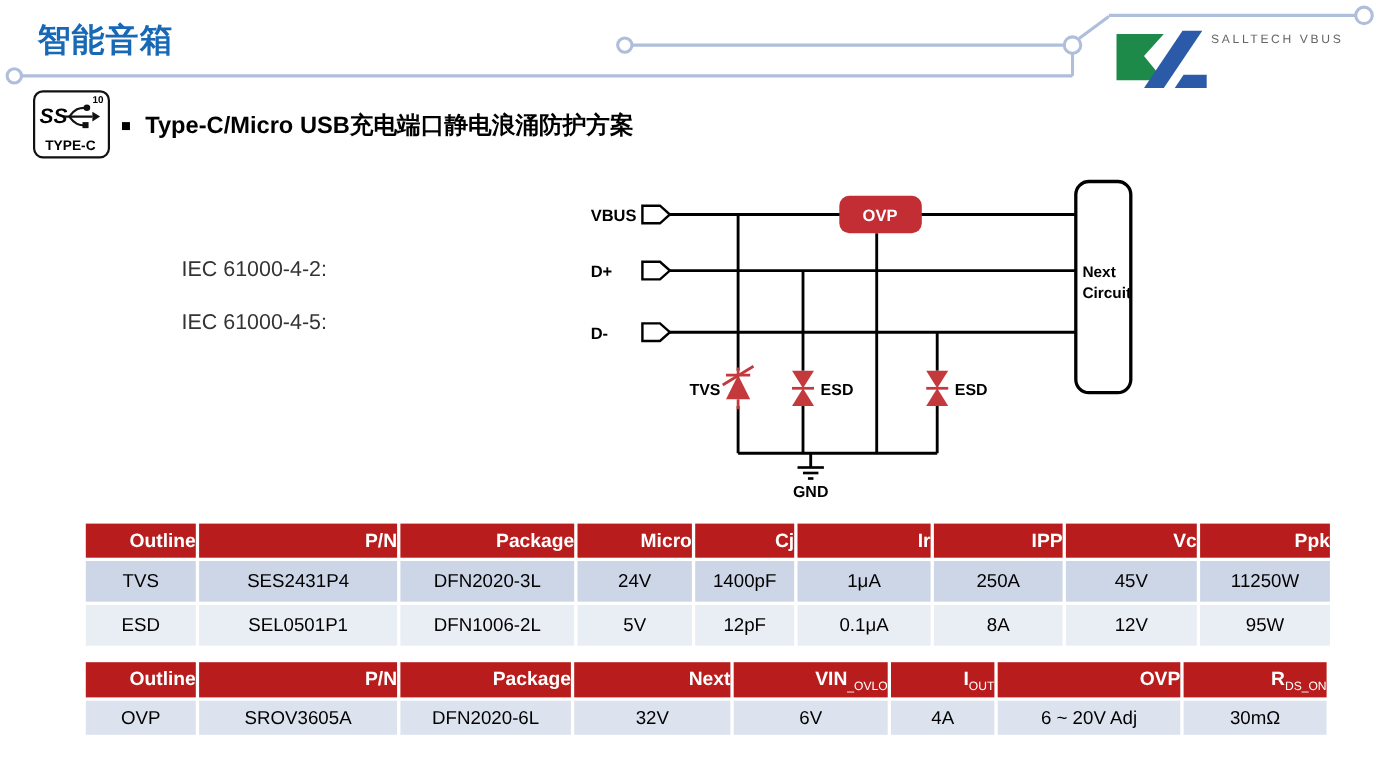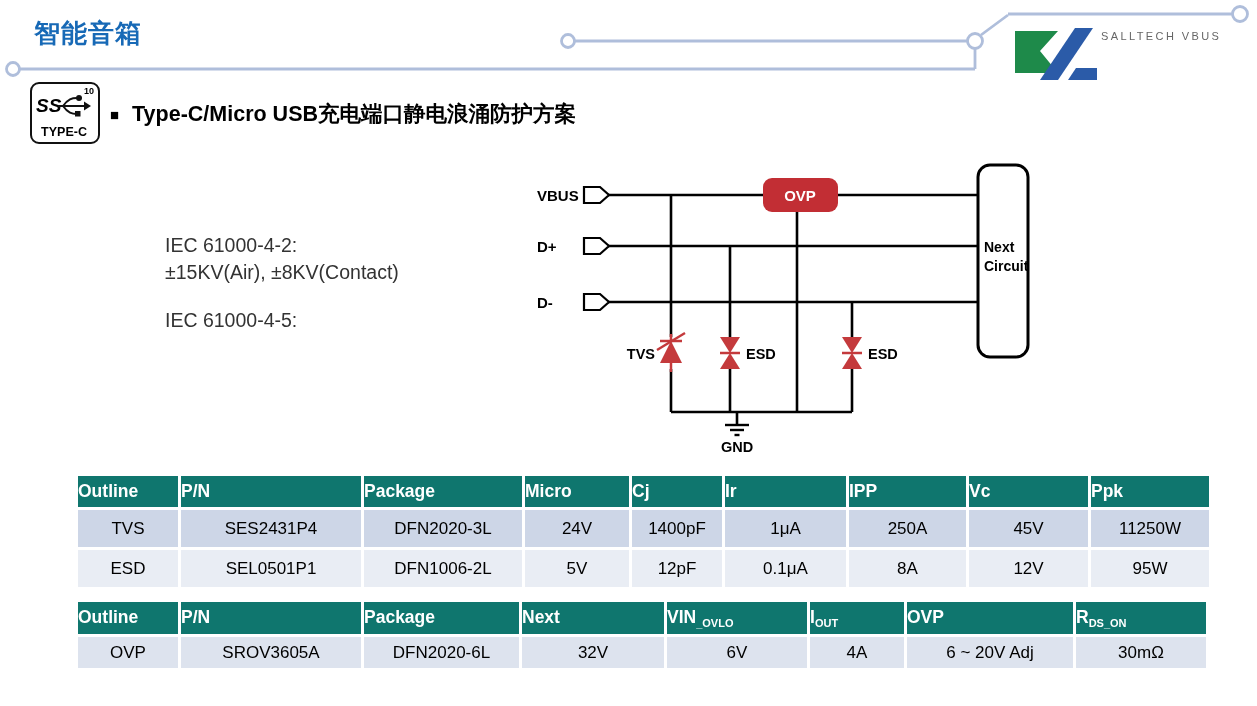--- a/index.html
+++ b/index.html
@@ -4,60 +4,60 @@
 <style>
   html,body{margin:0;padding:0;}
   body{
     width:1257px;height:706px;background:#ffffff;position:relative;overflow:hidden;
     font-family:"Liberation Sans", sans-serif;color:#000;
   }
   .abs{position:absolute;}
 
   
   .page-title{
-    left:34px;top:16px;font-size:26px;font-weight:bold;color:#1769B6;letter-spacing:1px;
+    left:34px;top:16px;font-size:30px;font-weight:bold;color:#1769B6;letter-spacing:1px;
   }
   .decor-svg{left:0;top:0;pointer-events:none;}
 
   .typec-badge{
     left:30px;top:82px;width:70px;height:62px;border:2.5px solid #111;border-radius:9px;
     background:#fff;box-sizing:border-box;
   }
 
   .section-row{left:110px;top:99px;display:flex;align-items:center;gap:13px;}
   .section-bullet{font-size:15px;line-height:1;position:relative;top:1px;}
   .section-title{font-size:21.5px;font-weight:bold;}
 
   
   .logo-text{left:1101px;top:28px;}
   .logo-cn{font-size:28px;font-weight:bold;color:#1F3864;letter-spacing:3px;line-height:30px;}
   .logo-en{font-size:11px;color:#666;letter-spacing:2.4px;margin-top:2px;}
 
   
-  .spec-block{left:165px;top:232px;font-size:19.5px;color:#333;line-height:27px;}
+  .spec-block{left:165px;top:232px;font-size:19.5px;color:#333;line-height:27px;text-align:right;}
   .spec-gap{height:21px;}
 
   
   table.spec{
     position:absolute;border-collapse:separate;border-spacing:3px;table-layout:fixed;
   }
   table.spec th{
-    background:#0f766e;color:#fff;font-weight:bold;font-size:17.5px;text-align:left;padding:0;
+    background:#b91c1c;color:#fff;font-weight:bold;font-size:17.5px;text-align:right;padding:0;
   }
   table.spec td{font-size:17px;text-align:center;padding:0;}
   #table1{left:75px;top:473px;width:1137px;}
   #table1 th{height:31px;}
   #table1 td{height:37px;}
   #table2{left:75px;top:599px;width:1134px;}
   #table2 th{height:32px;}
   #table2 td{height:31px;}
   tr.band-a td{background:#CDD6E7;}
   tr.band-b td{background:#E9EDF4;}
   tr.band-c td{background:#DDE3EE;}
-  .sub{font-size:11px;vertical-align:-4px;font-weight:bold;}
+  .sub{font-size:11px;vertical-align:-4px;font-weight:normal;}
 
   svg text{font-family:"Liberation Sans", sans-serif;}
 </style>
 </head>
 <body>
 
 <svg class="abs decor-svg" width="1257" height="100" viewBox="0 0 1257 100">
   <g stroke="#AFBEDB" stroke-width="2.8" fill="none">
     <line x1="20" y1="69" x2="975" y2="69"></line>
     <line x1="975" y1="69" x2="975" y2="49"></line>
@@ -98,21 +98,20 @@
   </svg>
 </div>
 
 <div class="abs section-row">
   <span class="section-bullet">■</span>
   <span class="section-title">Type-C/Micro USB充电端口静电浪涌防护方案</span>
 </div>
 
 <div class="abs spec-block">
   <div>IEC 61000-4-2:</div>
-  <div>±15KV(Air), ±8KV(Contact)</div>
   <div class="spec-gap"></div>
   <div>IEC 61000-4-5:</div>
 </div>
 
 <svg class="abs" style="left:528px;top:158px;" width="512" height="302" viewBox="528 158 512 302">
 
   <g stroke="#000" stroke-width="2.6" fill="none">
     <line x1="607" y1="195" x2="978" y2="195"></line>
     <line x1="607" y1="246" x2="978" y2="246"></line>
     <line x1="607" y1="302" x2="978" y2="302"></line>

